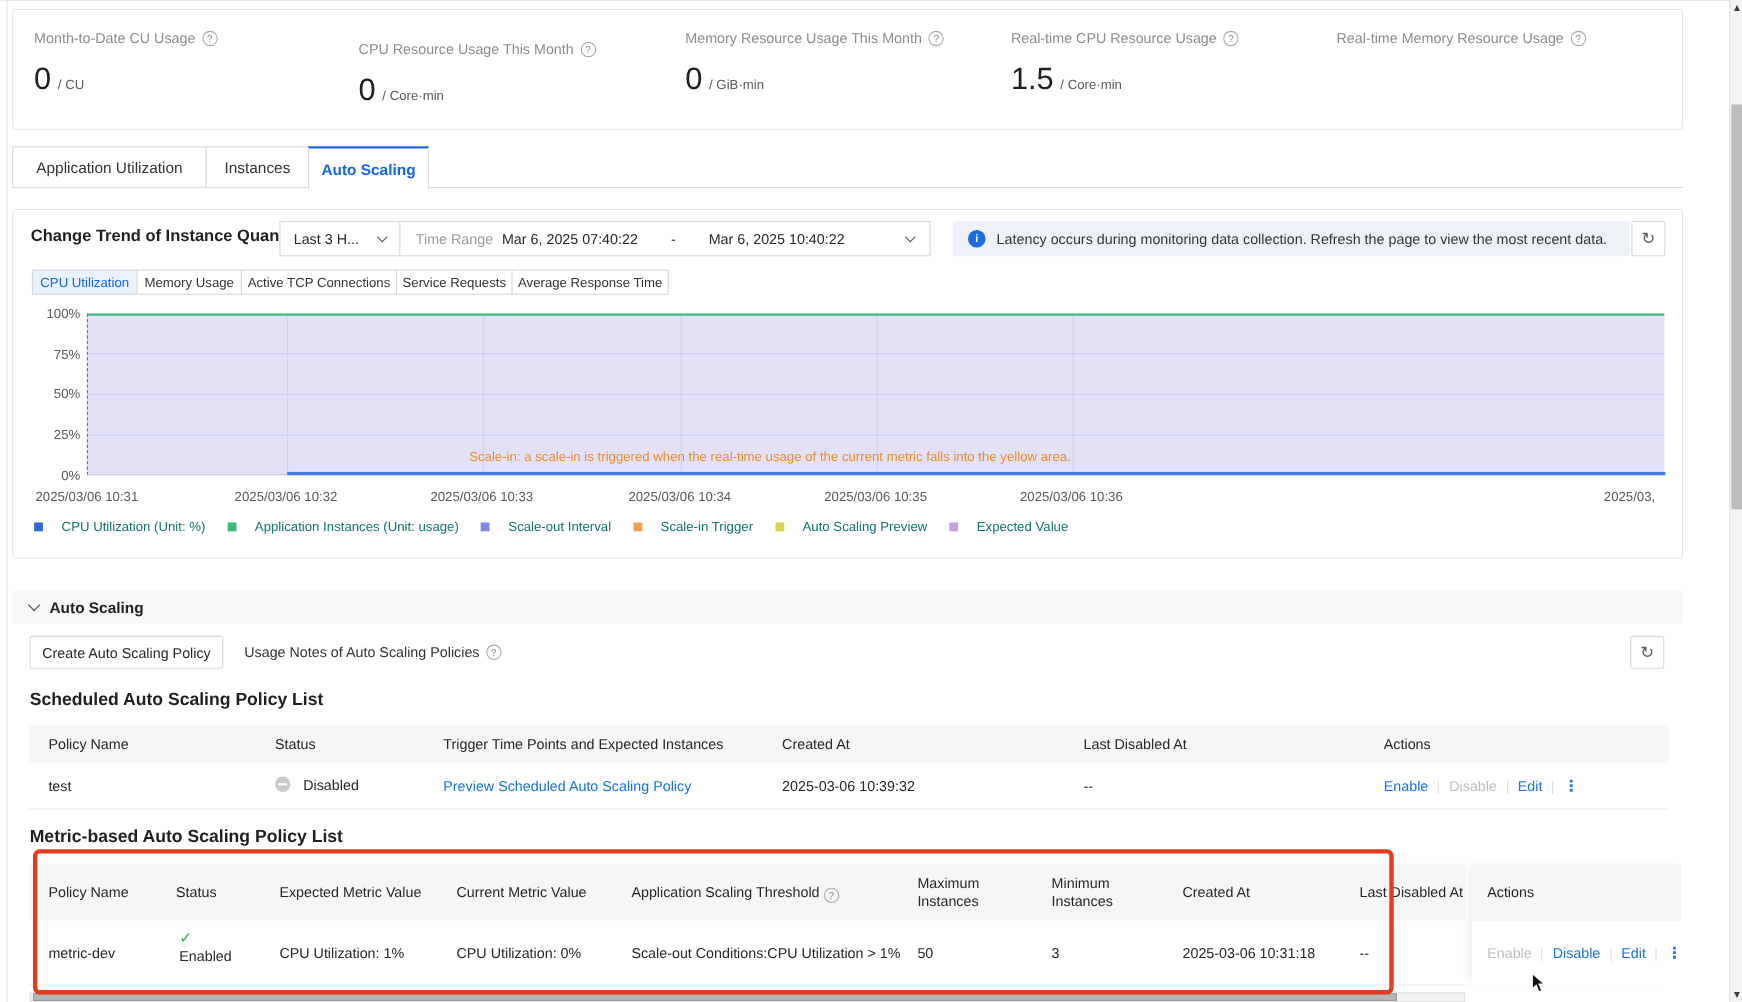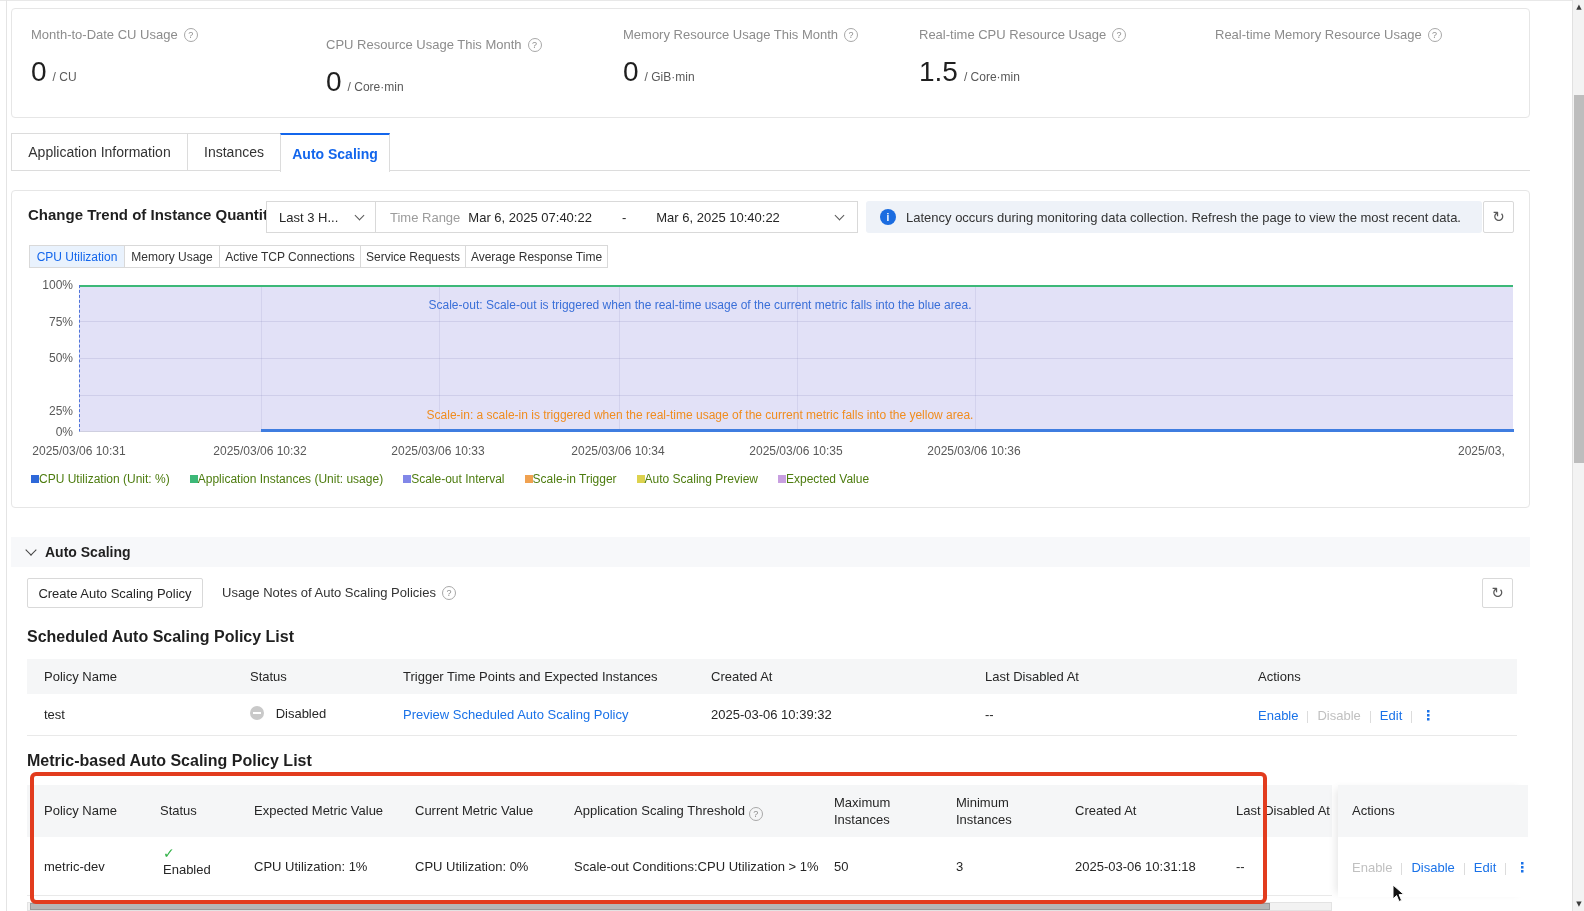--- a/index.html
+++ b/index.html
@@ -16,21 +16,21 @@
   .q-icon { display:inline-flex; align-items:center; justify-content:center; width:14px; height:14px;
             border:1px solid #a8a8a8; border-radius:50%; font-size:9px; color:#8c8c8c; }
 
   
   .tab { position:absolute; top:133px; height:38px; background:#fff; border:1px solid #dcdcdc;
          display:flex; align-items:center; justify-content:center; font-size:14px; color:#333; }
   .tab.active { border-top:2px solid #1366ec; border-bottom:none; height:39px; color:#1366ec; font-weight:700; z-index:3; }
   .tabs-baseline { position:absolute; left:11px; top:170px; width:1519px; height:1px; background:#dcdcdc; z-index:1; }
 
   .panel-title { font-size:15px; font-weight:700; color:#1f1f1f; }
-  .ctrl { border:1px solid #d9d9d9; background:#fff; display:flex; align-items:center; font-size:13px; color:#262626;margin-left:12px; }
+  .ctrl { border:1px solid #d9d9d9; background:#fff; display:flex; align-items:center; font-size:13px; color:#262626; }
   .chev { width:7px; height:7px; border-right:1.5px solid #595959; border-bottom:1.5px solid #595959;
           transform:rotate(45deg); display:inline-block; margin-top:-4px; }
   .muted { color:#9c9c9c; }
   .notice { background:#eef2f8; border-radius:3px; display:flex; align-items:center; gap:10px;
             font-size:13px; color:#333; padding:0 14px; }
   .info-icon { width:16px; height:16px; border-radius:50%; background:#1b6ce0; color:#fff; font-size:10px;
                font-weight:700; display:inline-flex; align-items:center; justify-content:center; flex:none; font-style:normal; }
   .icon-btn { border:1px solid #d9d9d9; border-radius:2px; background:#fff; display:flex; align-items:center;
               justify-content:center; color:#595959; font-size:15px; font-family:"DejaVu Sans",sans-serif; cursor:pointer; }
 
@@ -42,21 +42,21 @@
   .plot { position:absolute; left:67px; top:94px; width:1434px; height:147px; background:#e2e1f7;
           border-left:1px dashed #4f74d9; border-bottom:1px solid #cfcfe0; }
   .hgrid { position:absolute; left:0; width:100%; height:1px; background:rgba(120,120,175,.18); }
   .vgrid { position:absolute; top:0; width:1px; height:100%; background:rgba(120,120,175,.14); }
   .line-top { position:absolute; left:0; top:0; width:100%; height:2px; background:#3cb878; }
   .line-bottom { position:absolute; left:181px; bottom:-1px; width:1253px; height:3px; background:#3f7de0; }
   .ytick { position:absolute; width:55px; text-align:right; font-size:12px; color:#595959; height:16px; line-height:16px; }
   .xtick { position:absolute; top:253px; width:130px; text-align:center; font-size:12px; color:#595959; height:16px; }
   .anno { position:absolute; left:240px; width:760px; text-align:center; font-size:12px; }
   .legend { position:absolute; left:19px; top:281px; display:flex; gap:20px; align-items:center; }
-  .legend-item { display:flex; align-items:center; gap:0; font-size:12px; color:#4d7c0f; }
+  .legend-item { display:flex; align-items:center; gap:17px; font-size:12px; color:#0f766e; }
   .swatch { width:8px; height:8px; display:inline-block; }
 
   
   .section-header { background:#f7f8fa; display:flex; align-items:center; gap:10px; padding-left:16px;
                     font-size:14px; font-weight:700; color:#1f1f1f; }
   .collapse-chev { width:8px; height:8px; border-right:1.6px solid #444; border-bottom:1.6px solid #444;
                    transform:rotate(45deg); margin-top:-5px; }
   .btn { border:1px solid #d9d9d9; border-radius:2px; background:#fff; font-size:13px; color:#262626;
          display:flex; align-items:center; justify-content:center; cursor:pointer; }
   .tbl-title { font-size:16px; font-weight:700; color:#1f1f1f; }
@@ -127,21 +127,21 @@
     <div class="abs" style="left:1203px; top:18px;">
       <div class="stat-label">
           <span>Real-time Memory Resource Usage</span>
           <span class="q-icon">?</span>
         </div>
     </div>
   </div>
 
   <div class="tabs-baseline"></div>
   <div class="tab" style="left:11px; width:177px;">
-      <span>Application Information</span>
+      <span>Application Utilization</span>
     </div>
   <div class="tab" style="left:187px; width:94px;">
       <span>Instances</span>
     </div>
   <div class="tab active" style="left:280px; width:110px;">
       <span>Auto Scaling</span>
     </div>
 
   <div class="card abs" style="left:11px; top:190px; width:1519px; height:318px;">
     <div class="panel-title abs" style="left:16px; top:15px;">Change Trend of Instance Quantity</div>
@@ -185,28 +185,27 @@
       <div class="hgrid" style="top:36px;"></div>
       <div class="hgrid" style="top:73px;"></div>
       <div class="hgrid" style="top:110px;"></div>
       <div class="vgrid" style="left:181px;"></div>
       <div class="vgrid" style="left:359px;"></div>
       <div class="vgrid" style="left:539px;"></div>
       <div class="vgrid" style="left:717px;"></div>
       <div class="vgrid" style="left:895px;"></div>
       <div class="line-top"></div>
       <div class="line-bottom"></div>
-      <div class="anno" style="top:13px; color:#3a6fd8;">Scale-out: Scale-out is triggered when the real-time usage of the current metric falls into the blue area.</div>
       <div class="anno" style="top:123px; color:#f08c1e;">Scale-in: a scale-in is triggered when the real-time usage of the current metric falls into the yellow area.</div>
     </div>
 
     <div class="ytick" style="left:6px; top:86px;">100%</div>
     <div class="ytick" style="left:6px; top:123px;">75%</div>
     <div class="ytick" style="left:6px; top:159px;">50%</div>
-    <div class="ytick" style="left:6px; top:196px;margin-top:16px;">25%</div>
+    <div class="ytick" style="left:6px; top:196px;">25%</div>
     <div class="ytick" style="left:6px; top:233px;">0%</div>
 
     <div class="xtick" style="left:2px;">2025/03/06 10:31</div>
     <div class="xtick" style="left:183px;">2025/03/06 10:32</div>
     <div class="xtick" style="left:361px;">2025/03/06 10:33</div>
     <div class="xtick" style="left:541px;">2025/03/06 10:34</div>
     <div class="xtick" style="left:719px;">2025/03/06 10:35</div>
     <div class="xtick" style="left:897px;">2025/03/06 10:36</div>
     <div class="xtick" style="left:1446px; width:58px; text-align:left; overflow:hidden; white-space:nowrap;">2025/03,</div>
 

